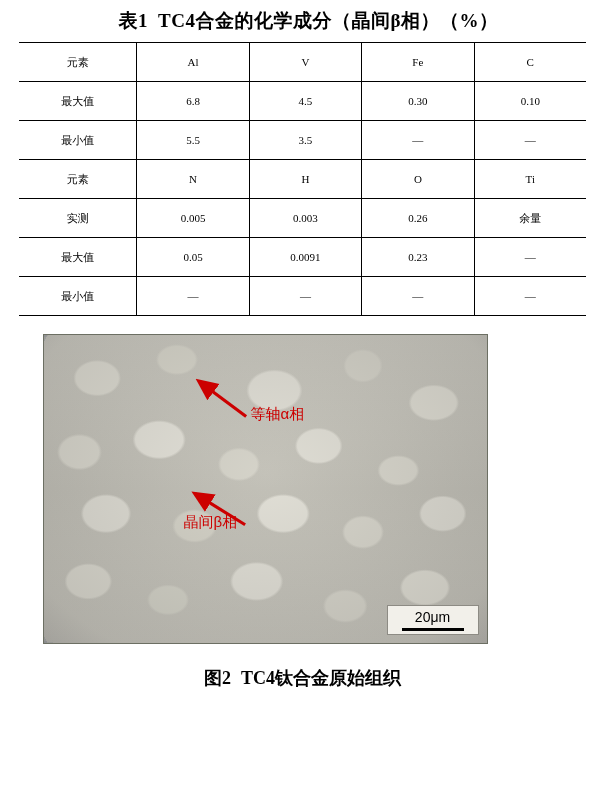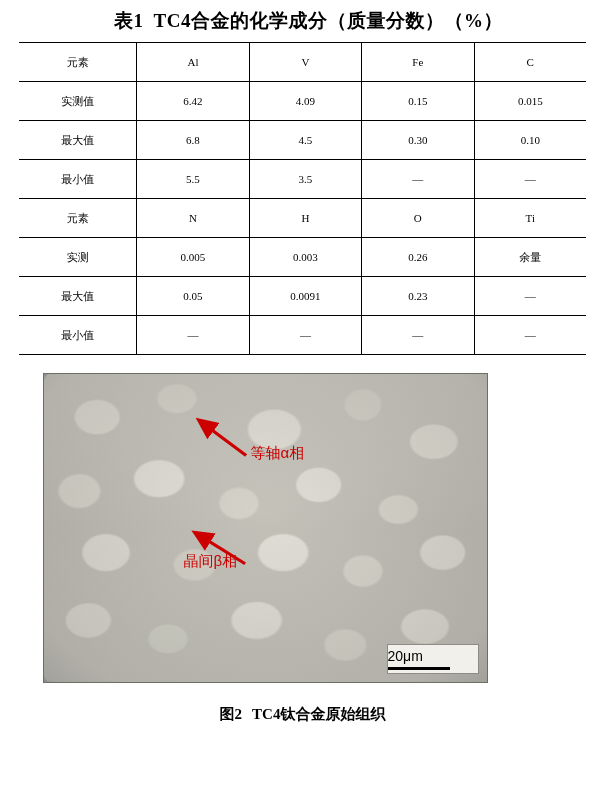--- a/index.html
+++ b/index.html
@@ -137,70 +137,64 @@
     position: absolute;
     right: 8px;
     bottom: 8px;
     width: 92px;
     height: 30px;
     background: #f2f0ea;
     border: 1px solid #8d8b84;
     box-sizing: border-box;
     display: flex;
     flex-direction: column;
+    align-items: center;
     justify-content: center;
   }
   .scalebar .sb-text {
     font-family: "Liberation Sans", sans-serif;
     font-size: 14px;
     color: #000;
     line-height: 1;
   }
   .scalebar .sb-line {
     width: 62px;
     height: 3px;
     background: #000;
     margin-top: 4px;
   }
 
   
   .fig-caption {
     text-align: center;
-    font-size: 15px;
+    font-size: 18px;
     font-weight: bold;
     margin-top: 22px;
   }
   .fig-caption .cap-num { margin-right: 10px; }
 </style>
 </head>
 <body>
 
 <div class="page">
 
   <div class="table-caption">
-    <span class="cap-num">表1</span><span class="cap-txt">TC4合金的化学成分（质量分数）（%）</span>
+    <span class="cap-num">表1</span><span class="cap-txt">TC4合金的化学成分（晶间β相）（%）</span>
   </div>
 
   <div class="tbl-wrap">
     <table class="comp">
       <tbody>
 
         <tr class="rule-top">
           <td class="lbl">元素</td>
           <td class="dat">Al</td>
           <td class="dat">V</td>
           <td class="dat">Fe</td>
           <td class="dat last">C</td>
-        </tr>
-        <tr class="rule-thin">
-          <td class="lbl">实测值</td>
-          <td class="dat">6.42</td>
-          <td class="dat">4.09</td>
-          <td class="dat">0.15</td>
-          <td class="dat last">0.015</td>
         </tr>
         <tr class="rule-thin">
           <td class="lbl">最大值</td>
           <td class="dat">6.8</td>
           <td class="dat">4.5</td>
           <td class="dat">0.30</td>
           <td class="dat last">0.10</td>
         </tr>
         <tr class="rule-thin">
           <td class="lbl">最小值</td>

